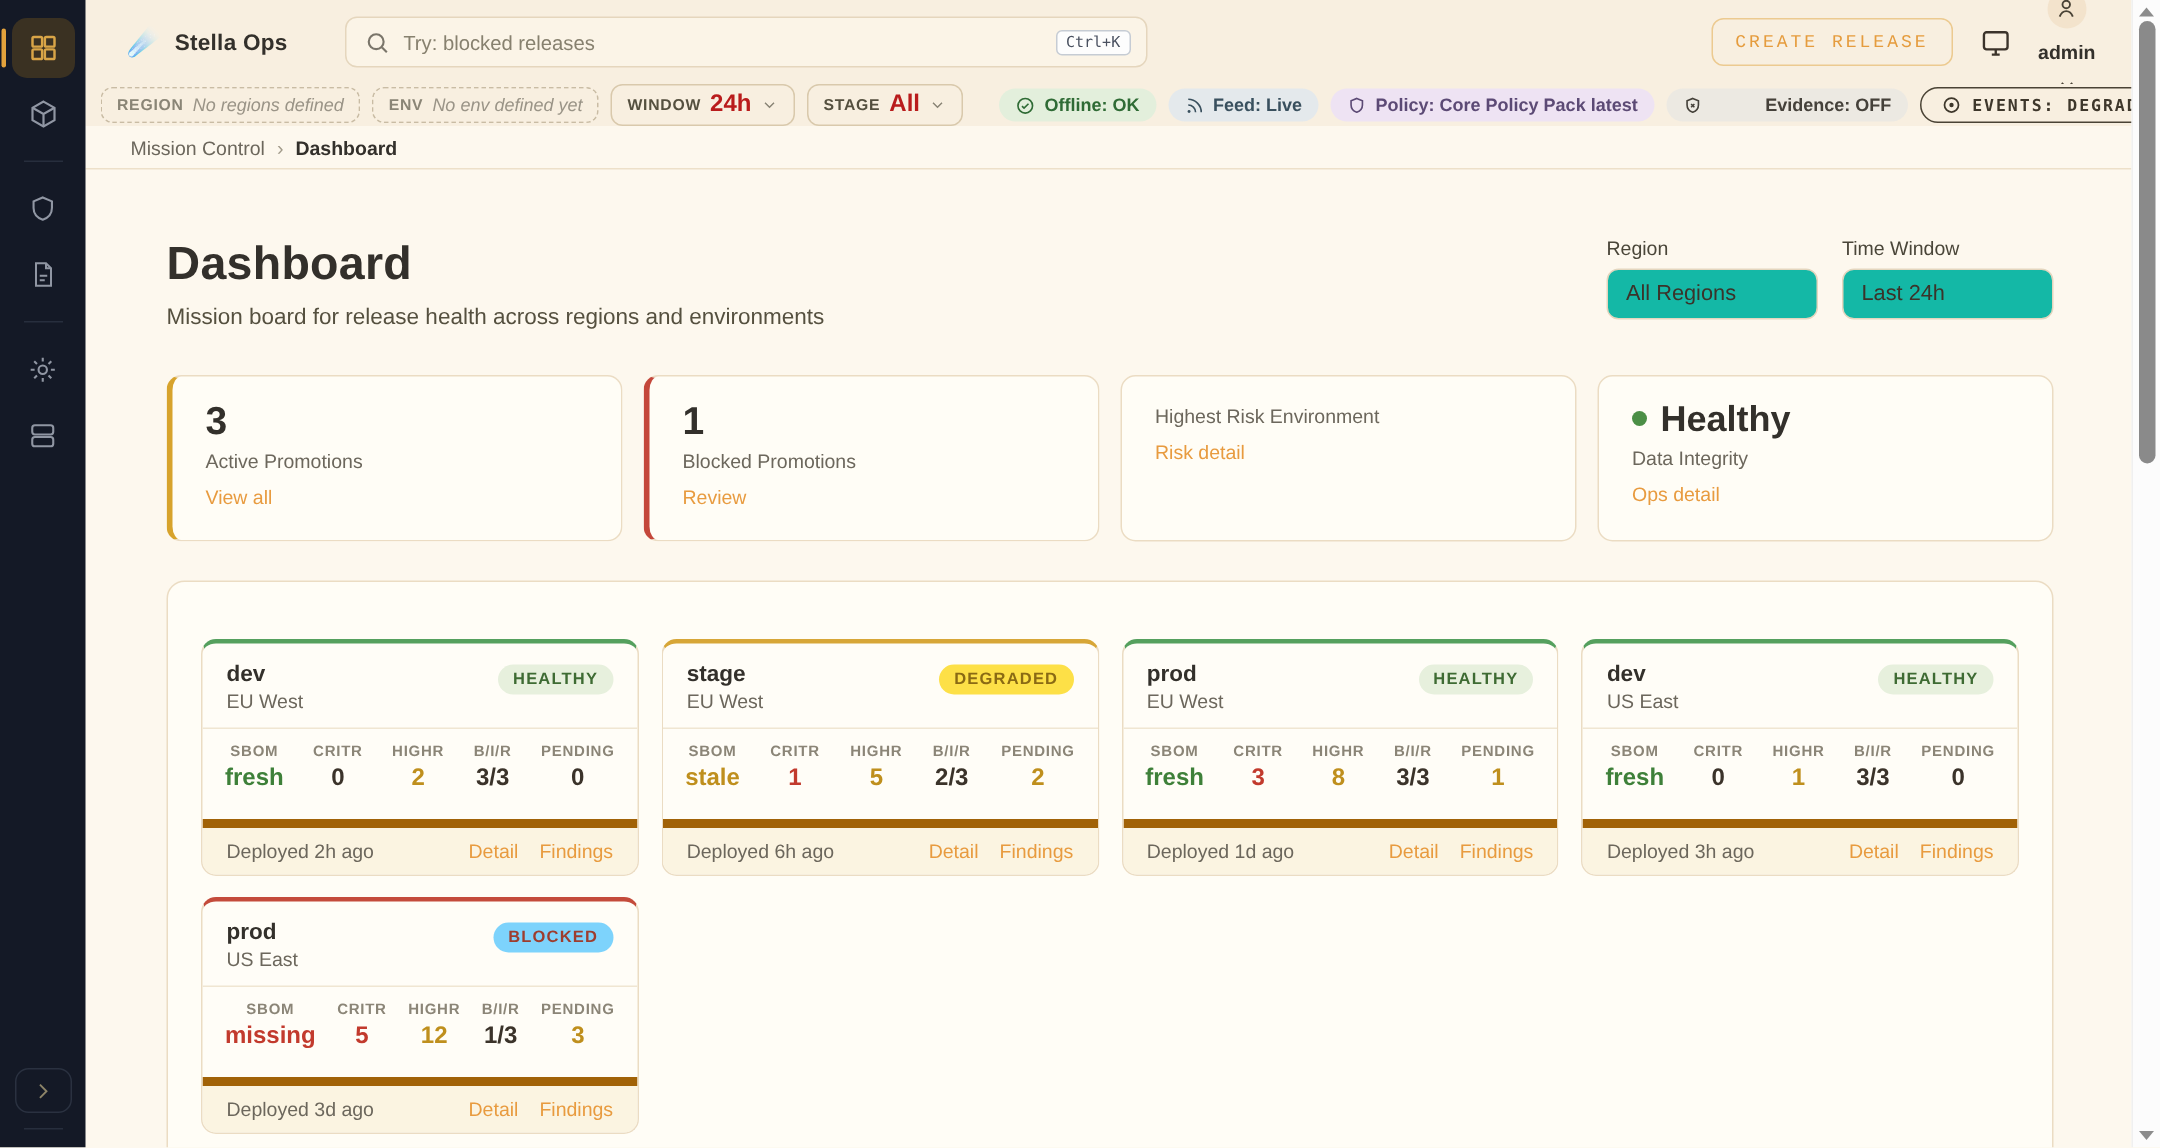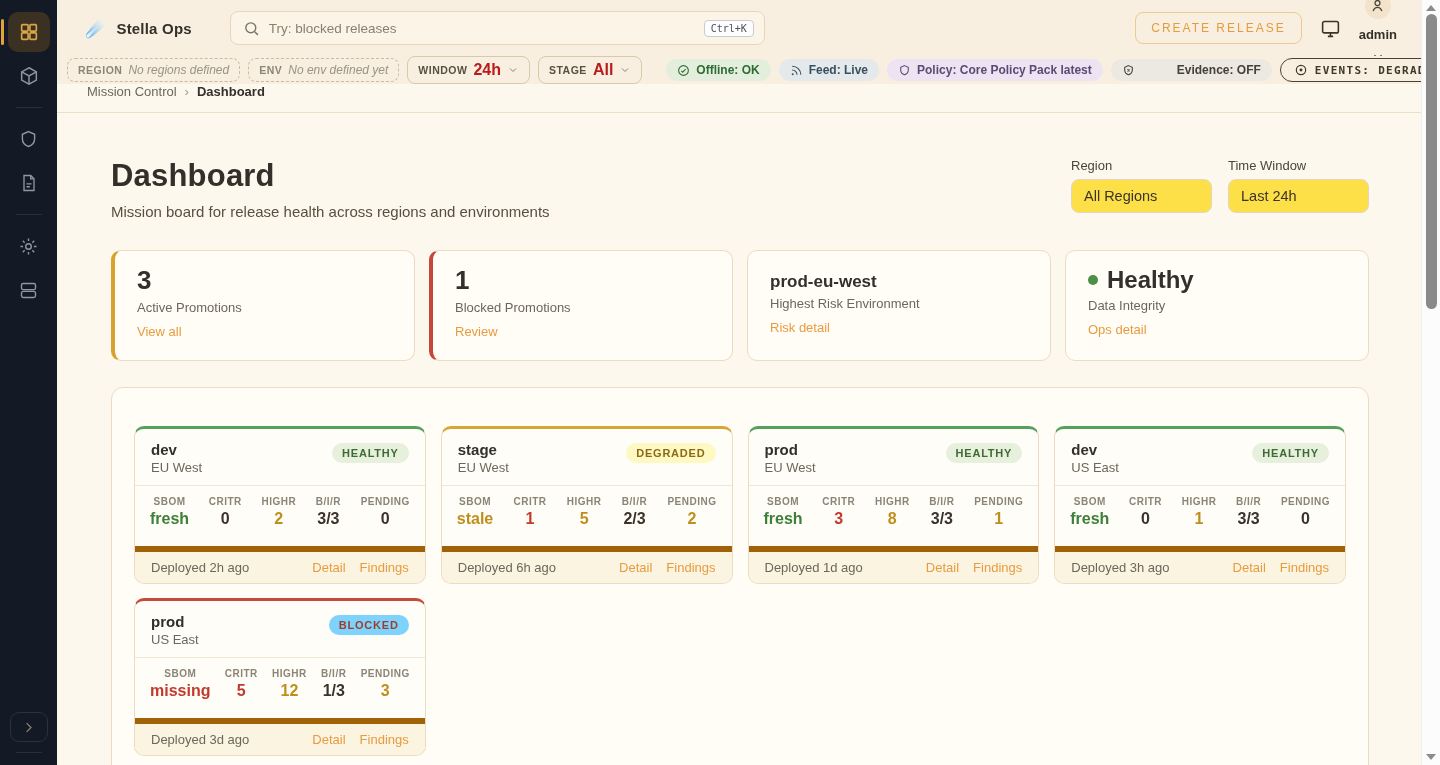--- a/index.html
+++ b/index.html
@@ -22,21 +22,21 @@
   
   .topbar { height:56px; background:#f8efe0; display:flex; align-items:center; padding:0 24px 0 28px; flex:none; }
   .brand { display:flex; align-items:center; gap:9px; }
   .brand-logo { font-size:18px; line-height:1; }
   .brand-name { font-size:15px; font-weight:800; color:#33302b; letter-spacing:.2px; }
   .searchbox { margin-left:38px; width:535px; height:34px; background:#fbf4e7; border:1px solid #e5d6bd; border-radius:8px; display:flex; align-items:center; padding:0 10px 0 12px; gap:9px; color:#7a756a; }
   .searchbox input { flex:1; border:none; outline:none; background:transparent; font-family:"Liberation Sans",sans-serif; font-size:13.5px; color:#5d584d; }
   .searchbox input::placeholder { color:#87816f; }
   .kbd { font-family:"DejaVu Sans Mono", monospace; font-size:10px; color:#4a5160; background:#fdfdfd; border:1px solid #c6ccd4; border-radius:4px; padding:2px 6px; }
   .topbar-right { margin-left:auto; display:flex; align-items:center; gap:18px; }
-  .create-btn { font-family:Liberation Sans, sans-serif; font-size:12px; letter-spacing:2px; color:#e59c3e; background:transparent; border:1px solid #ecca90; border-radius:8px; padding:8px 15px; cursor:pointer; }
+  .create-btn { font-family:Liberation Mono, monospace; font-size:12px; letter-spacing:2px; color:#e59c3e; background:transparent; border:1px solid #ecca90; border-radius:8px; padding:8px 15px; cursor:pointer; }
   .monitor { color:#3b332a; display:flex; cursor:pointer; }
   .userchip { display:flex; align-items:center; gap:8px; cursor:pointer;flex-direction:column; }
   .avatar { width:26px; height:26px; border-radius:50%; background:#f3e3cc; color:#4a4336; display:flex; align-items:center; justify-content:center; }
   .username { font-size:13px; font-weight:700; color:#33302b; }
   .userchip .chev { color:#4a4336; display:flex; }
 
   
   .filterbar { height:28px; background:#f8efe0; display:flex; align-items:center; gap:8px; padding:0 10px; flex:none; font-size:12px; white-space:nowrap; }
   .pill { display:flex; align-items:center; gap:6px; border-radius:8px; padding:4px 10px; cursor:pointer; }
   .pill-dashed { border:1px dashed #c9bca4; }
@@ -50,34 +50,34 @@
   .status-pill { display:flex; align-items:center; gap:6px; border-radius:999px; padding:4px 11px; font-size:12px; font-weight:600; cursor:pointer; }
   .status-pill svg { flex:none; }
   .sp-green { background:#e3efdc; color:#2f6b35; }
   .sp-blue { background:#e4e9ec; color:#39505e; }
   .sp-purple { background:#eee3f3; color:#5c4a75; }
   .sp-gray { background:#ece9e2; color:#45413a;gap:42px; }
   .events-pill { display:flex; align-items:center; gap:7px; border:1.5px solid #4a4335; border-radius:999px; padding:4px 13px; color:#3e372b; font-family:"DejaVu Sans Mono", monospace; font-size:11px; font-weight:700; letter-spacing:1.3px; cursor:pointer; }
   .notice { color:#6c675c; font-size:12px; margin-left:4px; }
 
   
-  .breadcrumb { height:29px; display:flex; align-items:flex-start; gap:8px; padding:0 30px; border-bottom:1px solid #ede0c9; font-size:13px; flex:none; }
+  .breadcrumb { height:29px; display:flex; align-items:center; gap:8px; padding:0 30px; border-bottom:1px solid #ede0c9; font-size:13px; flex:none; }
   .bc-parent { color:#6c675c; cursor:pointer; }
   .bc-sep { color:#a39c8b; }
   .bc-current { color:#33302b; font-weight:700; }
 
   
   .content { flex:1; overflow:hidden; padding:45px 52px 0 54px; }
   .page-head { display:flex; justify-content:space-between; align-items:flex-start; }
   .page-title { font-size:31px; font-weight:800; color:#33302b; letter-spacing:.2px; }
   .page-sub { margin-top:9px; font-size:15px; color:#55503f; }
   .head-filters { display:flex; gap:16px; }
   .sel-group { display:flex; flex-direction:column; }
   .sel-label { font-size:13px; color:#4a4639; margin-bottom:6px; }
-  .selbox { width:141px; height:34px; background:#fde047; border:1px solid #e4d6be; border-radius:8px; display:flex; align-items:center; padding:0 12px; font-size:14.5px; color:#3b332a; cursor:pointer; }
+  .selbox { width:141px; height:34px; background:#14b8a6; border:1px solid #e4d6be; border-radius:8px; display:flex; align-items:center; padding:0 12px; font-size:14.5px; color:#3b332a; cursor:pointer; }
 
   
   .summary-grid { margin-top:30px; display:grid; grid-template-columns:repeat(4,1fr); gap:14px; }
   .scard { background:#fffdf6; border:1px solid #ebdcc3; border-radius:10px; padding:15px 22px; height:111px; }
   .scard[data-accent="amber"] { border-left:4px solid #d7a32c; }
   .scard[data-accent="red"] { border-left:4px solid #c4473a; }
   .scard-value { font-size:26px; font-weight:800; color:#33302b; line-height:1.15; }
   .scard-value.md { font-size:17px; padding-top:6px; }
   .scard-value .dot { display:inline-block; width:10px; height:10px; border-radius:50%; background:#4c8f46; margin-right:9px; vertical-align:3px; }
   .scard-label { margin-top:4px; font-size:13px; color:#6c675c; }
@@ -91,21 +91,21 @@
   .pgrid { margin-top:18px; display:grid; grid-template-columns:repeat(4,1fr); gap:14px 15px; }
   .pcard { background:#fffdf7; border:1px solid #ebdcc3; border-top:3px solid transparent; border-radius:10px; display:flex; flex-direction:column; height:158px; overflow:hidden; }
   .pcard[data-status="healthy"] { border-top-color:#55a05e; }
   .pcard[data-status="degraded"] { border-top-color:#d7a637; }
   .pcard[data-status="blocked"] { border-top-color:#c44b3b; }
   .pcard-head { padding:12px 16px 10px; display:flex; justify-content:space-between; align-items:flex-start; }
   .pcard-env { font-size:15px; font-weight:800; color:#33302b; }
   .pcard-region { margin-top:2px; font-size:13px; color:#6c675c; }
   .badge { font-size:11px; font-weight:700; letter-spacing:.8px; padding:4px 10px; border-radius:999px; margin-top:2px; }
   .badge[data-status="healthy"] { background:#e7f0dd; color:#3e6b33; }
-  .badge[data-status="degraded"] { background:#fef9c3; color:#8a6a14; }
+  .badge[data-status="degraded"] { background:#fde047; color:#8a6a14; }
   .badge[data-status="blocked"] { background:#7dd3fc; color:#9e3d2e; }
   .pcard-stats { border-top:1px solid #f0e6d2; padding:10px 15px 11px; display:flex; justify-content:space-between; }
   .stat { text-align:center; }
   .stat-label { font-size:10px; letter-spacing:.5px; color:#8b8577; font-weight:600; }
   .stat-val { margin-top:3px; font-size:16px; font-weight:800; }
   .stat-val[data-tone="green"] { color:#3e8039; }
   .stat-val[data-tone="amber"] { color:#bf8f1d; }
   .stat-val[data-tone="red"] { color:#c23a2d; }
   .stat-val[data-tone="dark"] { color:#3b332a; }
   .pcard-foot { margin-top:auto; border-top:6px solid #a16207; background:#fbf4e1; padding:8px 16px; display:flex; align-items:center; font-size:13px; }
@@ -338,21 +338,20 @@
           <div class="scard-value">3</div>
           <div class="scard-label">Active Promotions</div>
           <span class="scard-link">View all</span>
         </div>
         <div class="scard" data-accent="red">
           <div class="scard-value">1</div>
           <div class="scard-label">Blocked Promotions</div>
           <span class="scard-link">Review</span>
         </div>
         <div class="scard" data-accent="none">
-          <div class="scard-value md">prod-eu-west</div>
           <div class="scard-label">Highest Risk Environment</div>
           <span class="scard-link">Risk detail</span>
         </div>
         <div class="scard" data-accent="none">
           <div class="scard-value" style="font-size:24px"><span class="dot"></span><span>Healthy</span></div>
           <div class="scard-label">Data Integrity</div>
           <span class="scard-link">Ops detail</span>
         </div>
       </div>
 

